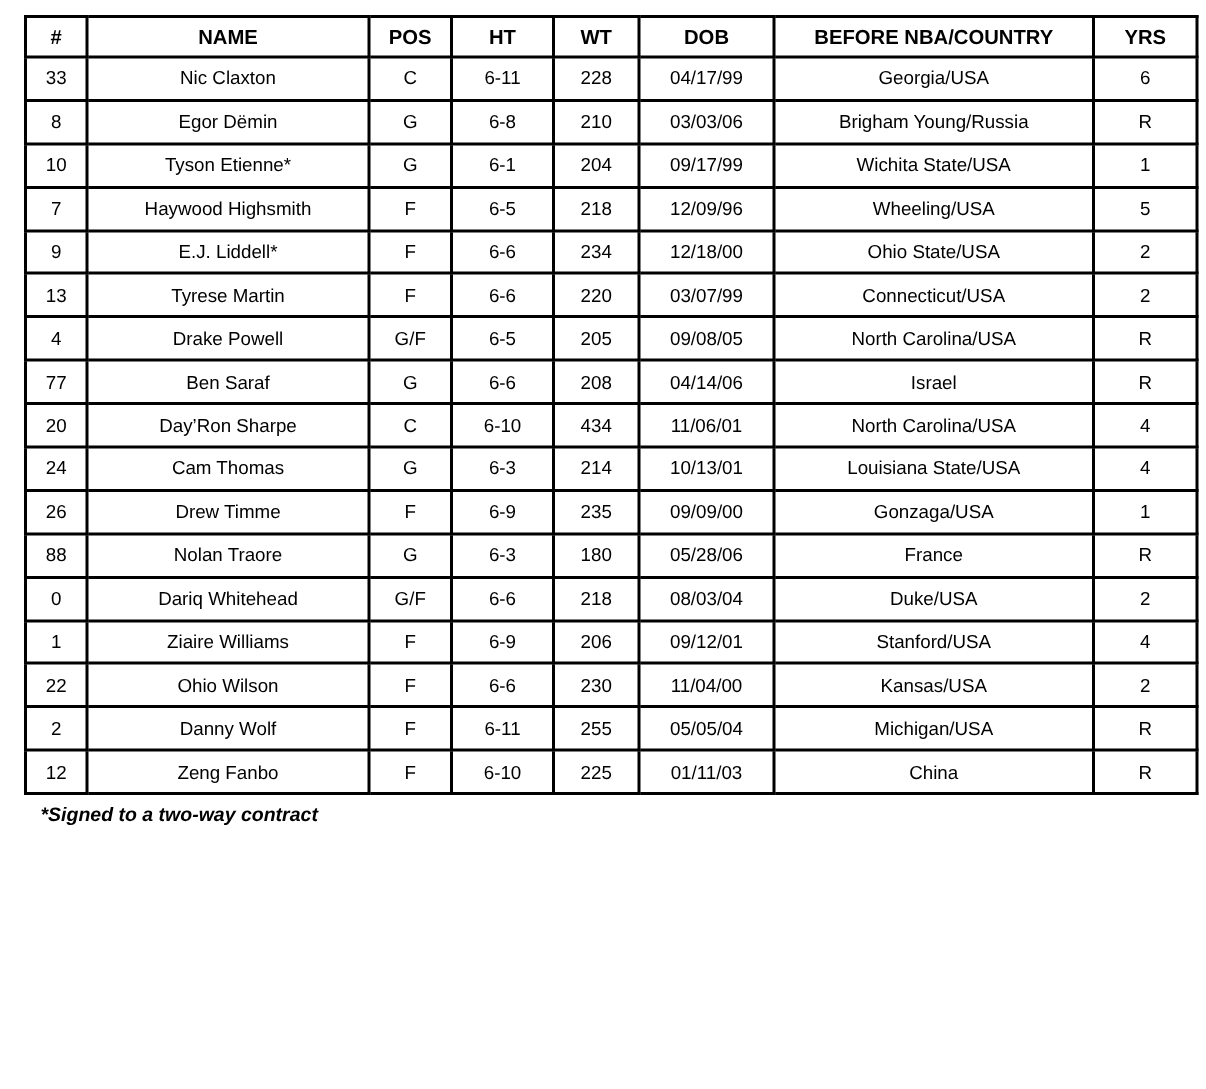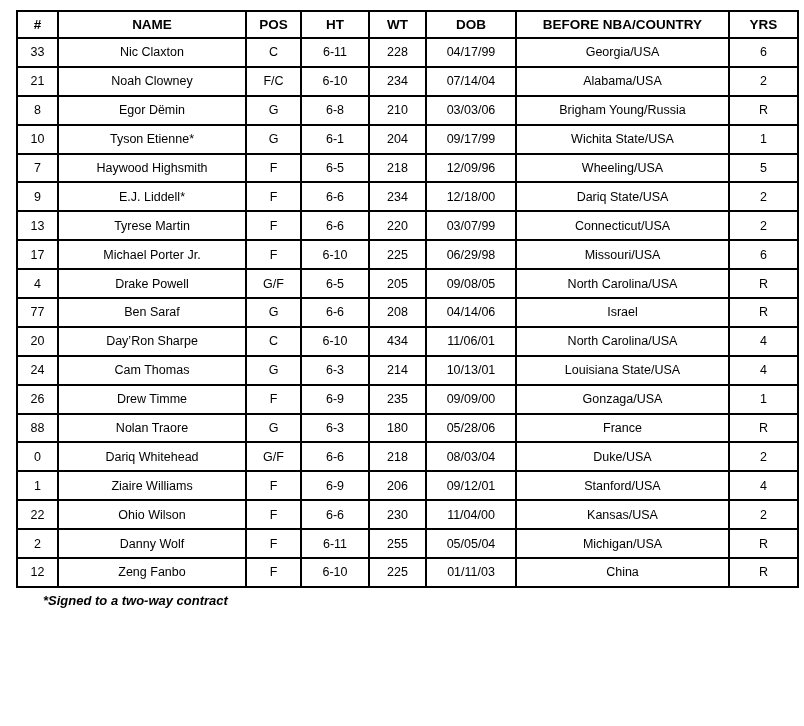--- a/index.html
+++ b/index.html
@@ -41,21 +41,21 @@
   }
   col.c-num    { width: 41px; }
   col.c-name   { width: 188px; }
   col.c-pos    { width: 55px; }
   col.c-ht     { width: 68px; }
   col.c-wt     { width: 57px; }
   col.c-dob    { width: 90px; }
   col.c-before { width: 213px; }
   col.c-yrs    { width: 69px; }
   .footnote {
-    margin: 5px 0 0 27px;
+    margin: 5px 0 0 11px;
     font-size: 13px;
     font-weight: bold;
     font-style: italic;
     color: #000000;
   }
 </style>
 </head>
 <body>
 
 <div class="roster-wrap">
@@ -87,30 +87,20 @@
           <td>33</td>
           <td>Nic Claxton</td>
           <td>C</td>
           <td>6-11</td>
           <td>228</td>
           <td>04/17/99</td>
           <td>Georgia/USA</td>
           <td>6</td>
         </tr>
         <tr>
-          <td>21</td>
-          <td>Noah Clowney</td>
-          <td>F/C</td>
-          <td>6-10</td>
-          <td>234</td>
-          <td>07/14/04</td>
-          <td>Alabama/USA</td>
-          <td>2</td>
-        </tr>
-        <tr>
           <td>8</td>
           <td>Egor Dëmin</td>
           <td>G</td>
           <td>6-8</td>
           <td>210</td>
           <td>03/03/06</td>
           <td>Brigham Young/Russia</td>
           <td>R</td>
         </tr>
         <tr>
@@ -133,42 +123,32 @@
           <td>Wheeling/USA</td>
           <td>5</td>
         </tr>
         <tr>
           <td>9</td>
           <td>E.J. Liddell*</td>
           <td>F</td>
           <td>6-6</td>
           <td>234</td>
           <td>12/18/00</td>
-          <td>Dariq State/USA</td>
+          <td>Ohio State/USA</td>
           <td>2</td>
         </tr>
         <tr>
           <td>13</td>
           <td>Tyrese Martin</td>
           <td>F</td>
           <td>6-6</td>
           <td>220</td>
           <td>03/07/99</td>
           <td>Connecticut/USA</td>
           <td>2</td>
-        </tr>
-        <tr>
-          <td>17</td>
-          <td>Michael Porter Jr.</td>
-          <td>F</td>
-          <td>6-10</td>
-          <td>225</td>
-          <td>06/29/98</td>
-          <td>Missouri/USA</td>
-          <td>6</td>
         </tr>
         <tr>
           <td>4</td>
           <td>Drake Powell</td>
           <td>G/F</td>
           <td>6-5</td>
           <td>205</td>
           <td>09/08/05</td>
           <td>North Carolina/USA</td>
           <td>R</td>

